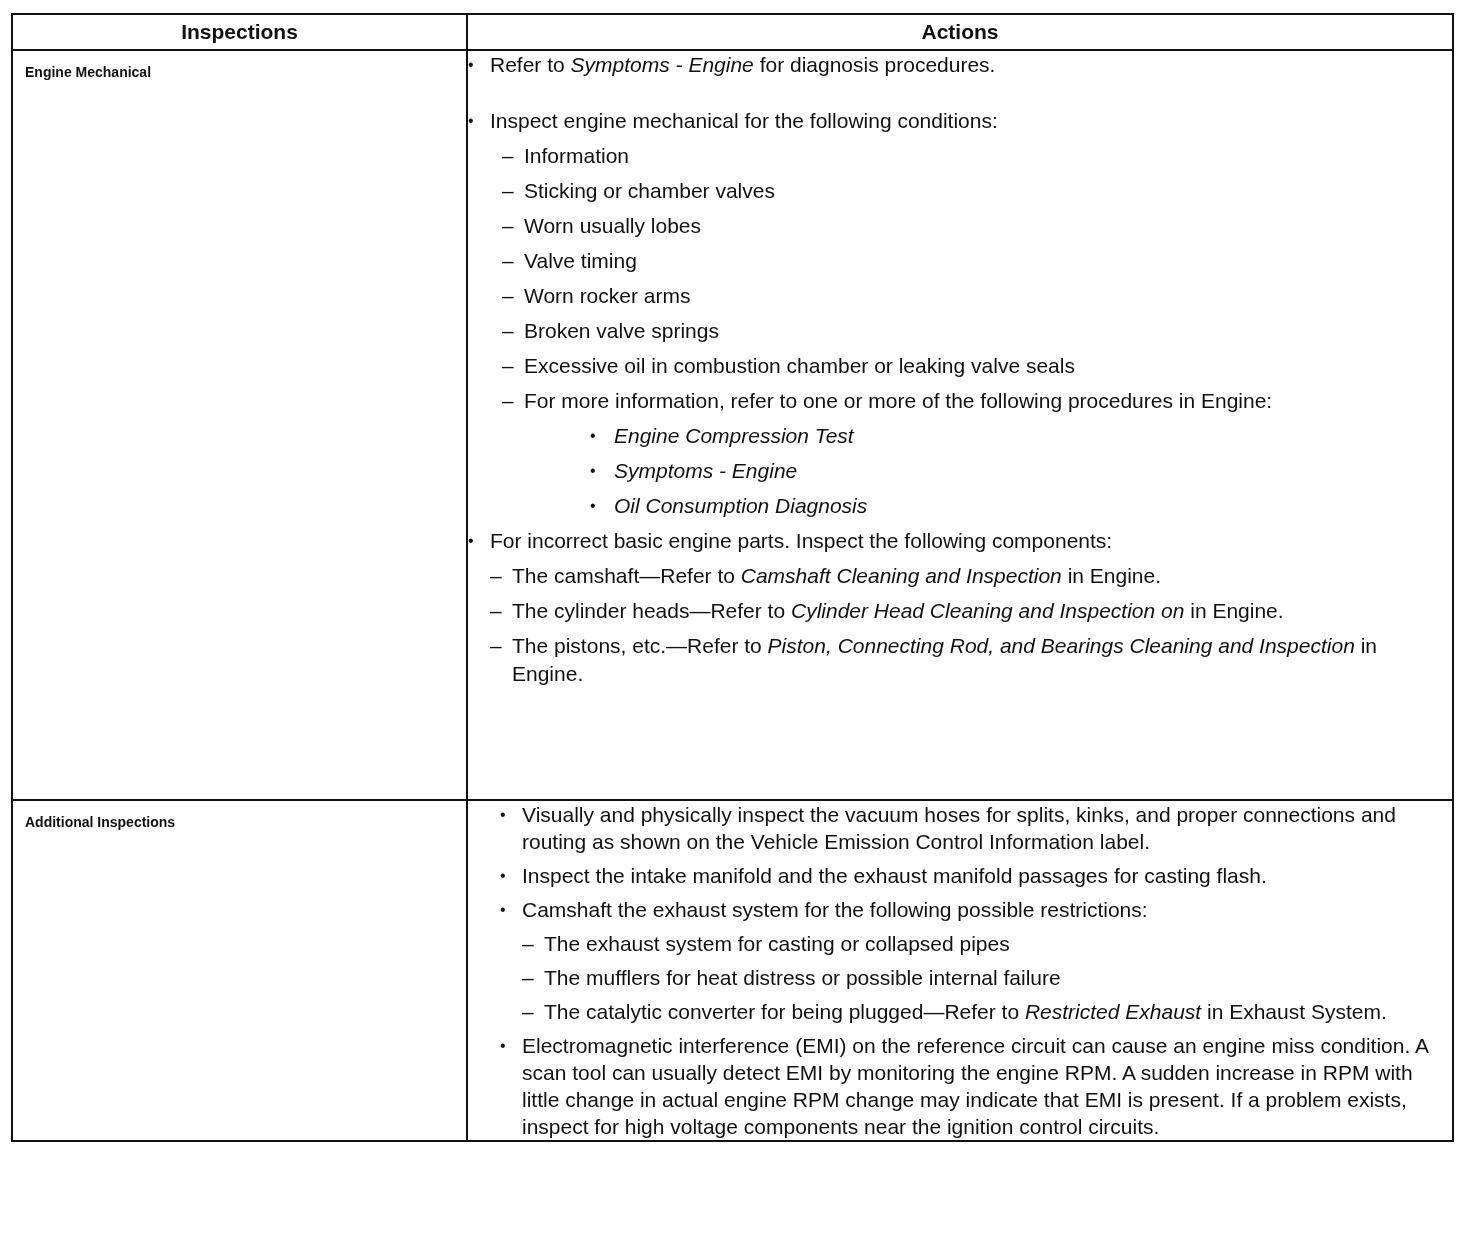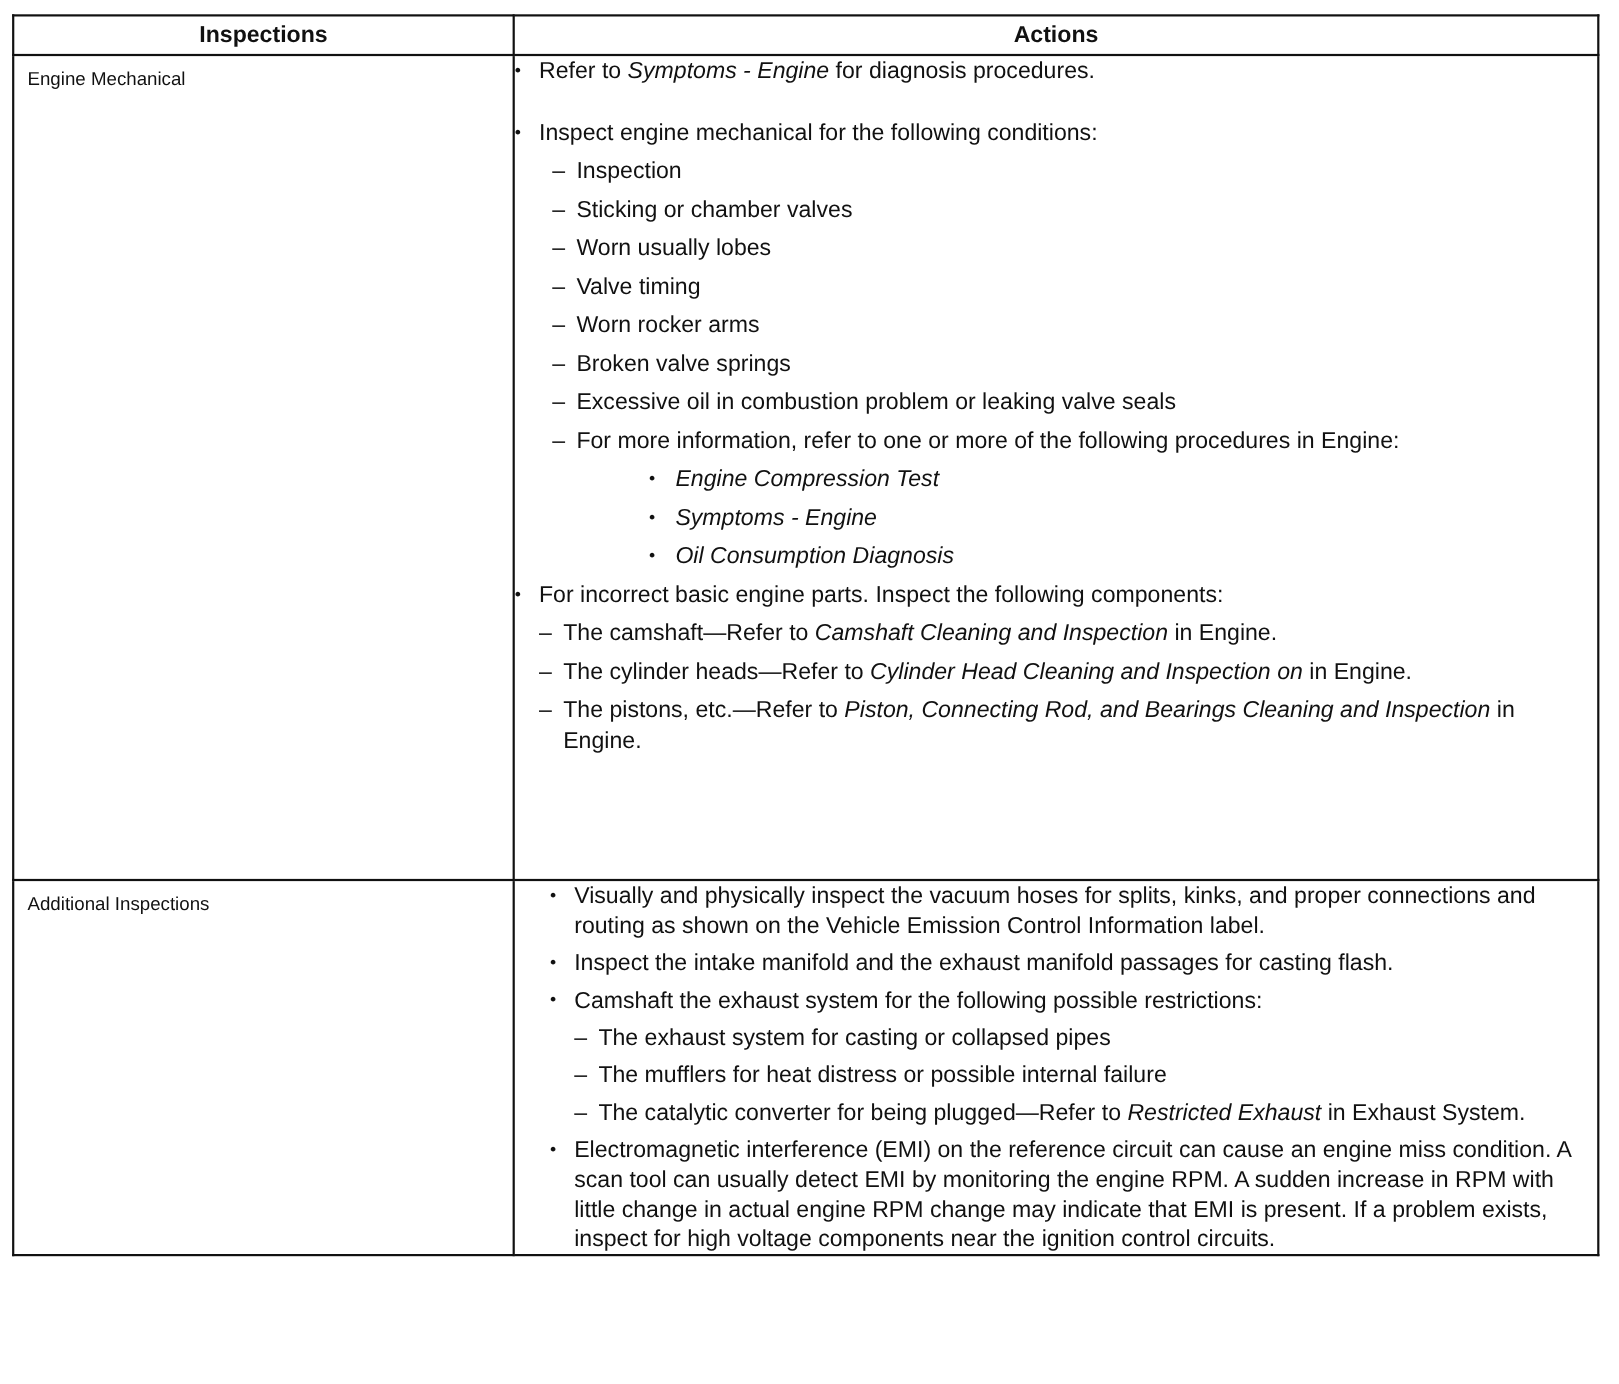--- a/index.html
+++ b/index.html
@@ -13,21 +13,21 @@
   }
   .doc-table th, .doc-table td {
     border: 2px solid #111; vertical-align: top; padding: 0;
   }
   .doc-table th {
     font-weight: bold; font-size: 21px; text-align: center;
     height: 34px; line-height: 34px;
   }
   .col-insp { width: 455px; }
   .insp-label {
-    font-size: 17px; padding: 9px 16px 0 12px; line-height: 24px;
+    font-size: 14px; padding: 9px 16px 0 12px; line-height: 24px; font-weight: bold;
   }
   .actions-cell { padding: 6px 10px 8px 36px; font-size: 21px; line-height: 28px; }
   ul.b, ul.d, ul.s { list-style: none; margin: 0; padding: 0; }
   ul.b > li { position: relative; padding-left: 22px; margin-bottom: 7px; }
   ul.b > li > .bullet {
     position: absolute; left: 0; top: 0; font-size: 16px;
   }
   ul.b > li.gap { margin-bottom: 28px; }
   ul.d { margin-top: 7px; }
   ul.d > li { position: relative; padding-left: 34px; margin-bottom: 7px; }
@@ -61,27 +61,27 @@
       <td class="actions-cell">
         <ul class="b">
           <li class="gap">
             <span class="bullet">•</span>
             <span>Refer to </span><span class="it">Symptoms - Engine</span><span> for diagnosis procedures.</span>
           </li>
           <li>
             <span class="bullet">•</span>
             <span>Inspect engine mechanical for the following conditions:</span>
             <ul class="d">
-              <li><span class="dash">–</span><span>Inspection</span></li>
+              <li><span class="dash">–</span><span>Information</span></li>
               <li><span class="dash">–</span><span>Sticking or chamber valves</span></li>
               <li><span class="dash">–</span><span>Worn usually lobes</span></li>
               <li><span class="dash">–</span><span>Valve timing</span></li>
               <li><span class="dash">–</span><span>Worn rocker arms</span></li>
               <li><span class="dash">–</span><span>Broken valve springs</span></li>
-              <li><span class="dash">–</span><span>Excessive oil in combustion problem or leaking valve seals</span></li>
+              <li><span class="dash">–</span><span>Excessive oil in combustion chamber or leaking valve seals</span></li>
               <li><span class="dash">–</span><span>For more information, refer to one or more of the following procedures in Engine:</span>
                 <ul class="s" style="margin-left:-34px">
                   <li><span class="bullet">•</span><span>Engine Compression Test</span></li>
                   <li><span class="bullet">•</span><span>Symptoms - Engine</span></li>
                   <li style="margin-bottom:0"><span class="bullet">•</span><span>Oil Consumption Diagnosis</span></li>
                 </ul>
               </li>
             </ul>
           </li>
           <li style="margin-bottom:0">

